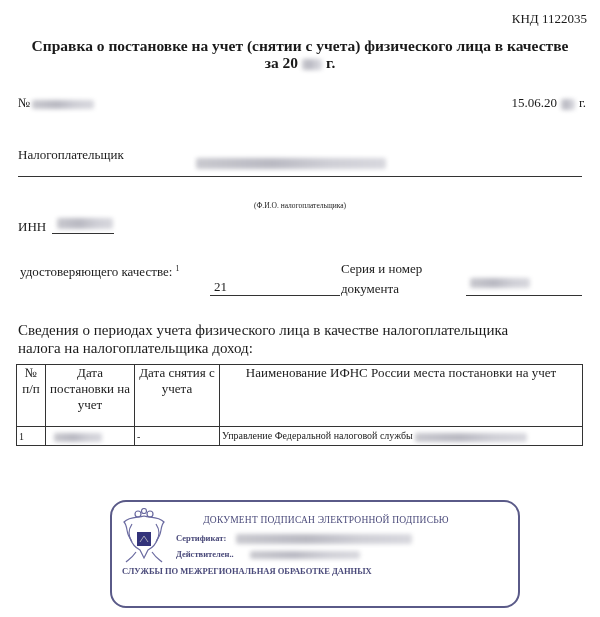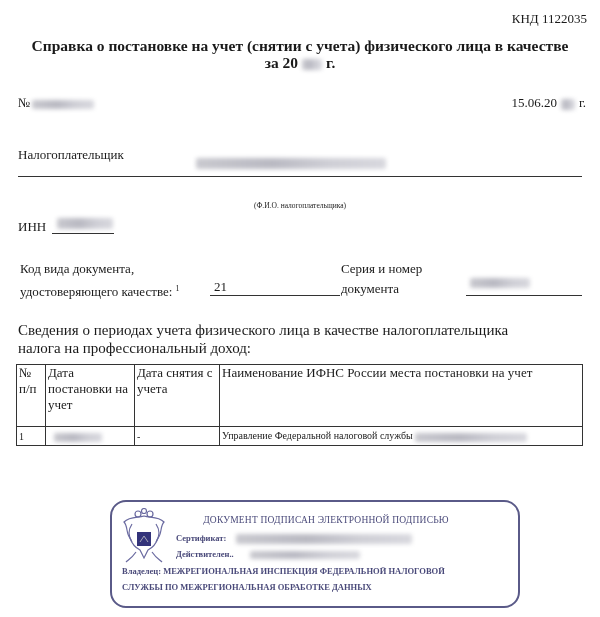--- a/index.html
+++ b/index.html
@@ -31,21 +31,21 @@
   .doc-code-value { top: 279px; left: 214px; font-size: 13px; }
   .series-label { top: 259px; left: 341px; font-size: 13px; line-height: 20px; }
   .series-line { top: 295px; left: 466px; width: 116px; border-top: 1.5px solid #333; }
   .series-value { top: 278px; left: 470px; }
   .section-title { top: 321px; left: 18px; font-size: 15px; font-weight: normal; line-height: 18px; width: 580px; }
   table.periods {
     position: absolute; top: 364px; left: 16px; width: 567px; border-collapse: collapse;
     font-size: 13px;
   }
   table.periods th, table.periods td { border: 1.5px solid #333; padding: 0 2px; }
-  table.periods th { font-weight: normal; vertical-align: top; line-height: 16px; height: 61px; text-align: left; }
+  table.periods th { font-weight: normal; vertical-align: top; line-height: 16px; height: 61px; text-align: center; }
   table.periods td { font-size: 10px; height: 18px; vertical-align: middle; }
   .stamp {
     top: 500px; left: 110px; width: 410px; height: 108px; border: 2px solid #5a5a88;
     border-radius: 16px; box-sizing: border-box; color: #4a4a7a;
   }
   .emblem { top: 6px; left: 6px; width: 52px; height: 58px; }
   .stamp-title { top: 13px; left: 0; width: 100%; text-align: center; padding-left: 22px; box-sizing: border-box; font-size: 9.5px; font-weight: normal; letter-spacing: 0.2px; }
   .stamp-cert { top: 31px; left: 64px; font-size: 8.5px; font-weight: bold; }
   .stamp-valid { top: 47px; left: 64px; font-size: 8.5px; font-weight: bold; }
   .stamp-owner { top: 61px; left: 10px; font-size: 8.5px; font-weight: bold; line-height: 16px; width: 390px; }
@@ -73,36 +73,35 @@
 <div class="abs payer-label">Налогоплательщик</div>
 <span class="abs blur payer-name" style="width:190px;height:11px;"></span>
 <div class="abs payer-line"></div>
 <div class="abs payer-caption">(Ф.И.О. налогоплательщика)</div>
 
 <div class="abs inn-label">ИНН</div>
 <span class="abs blur inn-value" style="width:56px;height:11px;"></span>
 <div class="abs inn-line"></div>
 
 <div class="abs doc-code-label">
-  <div>Код вида документа,</div>
   <div><span>удостоверяющего качестве:</span> <sup style="font-size:8px;">1</sup></div>
 </div>
 <div class="abs doc-code-value">21</div>
 <div class="abs doc-code-line"></div>
 
 <div class="abs series-label">
   <div>Серия и номер</div>
   <div>документа</div>
 </div>
 <span class="abs blur series-value" style="width:60px;height:10px;"></span>
 <div class="abs series-line"></div>
 
 <div class="abs section-title">
   <div>Сведения о периодах учета физического лица в качестве налогоплательщика</div>
-  <div>налога на профессиональный доход:</div>
+  <div>налога на налогоплательщика доход:</div>
 </div>
 
 <table class="periods">
   <thead>
     <tr>
       <th style="width:24px;">№ п/п</th>
       <th style="width:84px;">Дата постановки на учет</th>
       <th style="width:80px;">Дата снятия с учета</th>
       <th>Наименование ИФНС России места постановки на учет</th>
     </tr>
@@ -133,16 +132,15 @@
     <path d="M22 34 L26 28 L30 34" stroke="#aab" stroke-width="1" fill="none"></path>
   </svg>
   <div class="abs stamp-title">ДОКУМЕНТ ПОДПИСАН ЭЛЕКТРОННОЙ ПОДПИСЬЮ</div>
   <div class="abs stamp-cert">
     <span>Сертификат:</span><span class="blur" style="width:176px;height:10px;margin-left:10px;"></span>
   </div>
   <div class="abs stamp-valid">
     <span>Действителен..</span><span class="blur" style="width:110px;height:8px;margin-left:16px;"></span>
   </div>
   <div class="abs stamp-owner">
-    <div>Владелец: МЕЖРЕГИОНАЛЬНАЯ ИНСПЕКЦИЯ ФЕДЕРАЛЬНОЙ НАЛОГОВОЙ</div>
     <div>СЛУЖБЫ ПО МЕЖРЕГИОНАЛЬНАЯ ОБРАБОТКЕ ДАННЫХ</div>
   </div>
 </div>
 
 </body></html>

